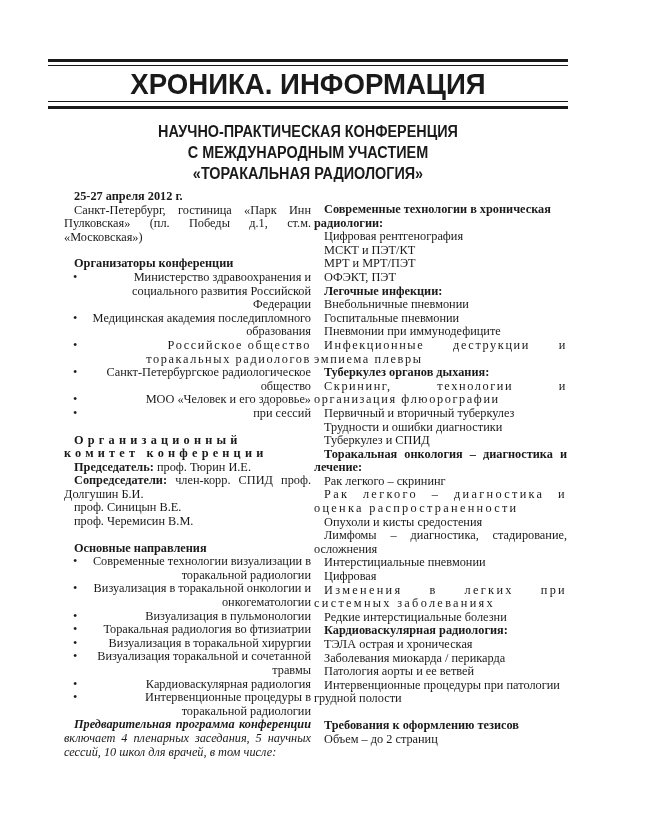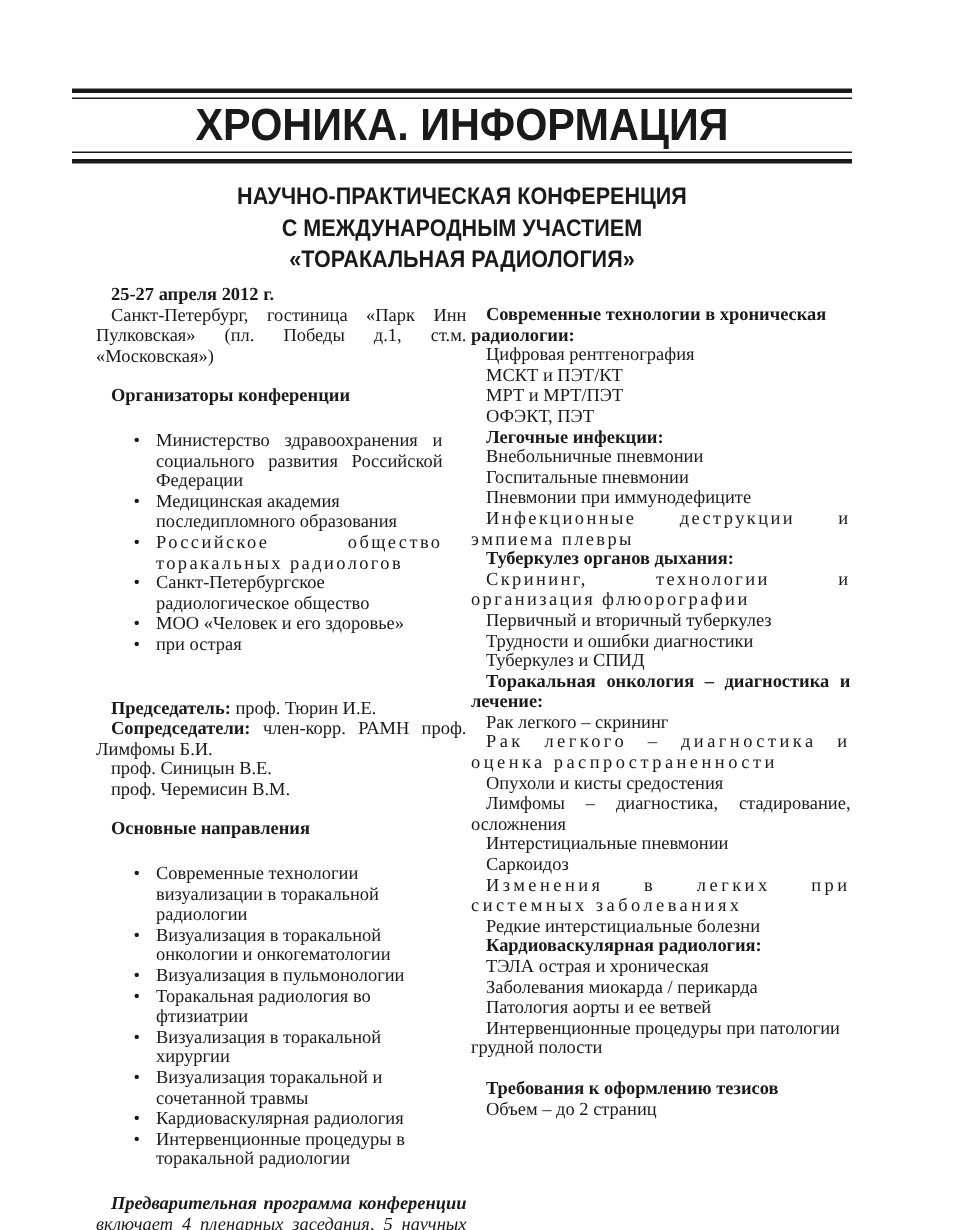--- a/index.html
+++ b/index.html
@@ -70,26 +70,27 @@
     .just { text-align: justify; }
     .b { font-weight: bold; }
     .i { font-style: italic; font-family: Liberation Serif, serif; }
     .gap { height: 13px; }
     .spaced { letter-spacing: 4.2px; }
     .wide { letter-spacing: 1.6px; }
     .wide2 { letter-spacing: 2.3px; }
 
     ul.bul {
       list-style: none;
-      margin: 16px;
+      margin: 0;
       padding: 0 0 0 9px;
     }
     ul.bul li {
       position: relative;
       padding-left: 15px;
+      text-align: right;
     }
     ul.bul li::before {
       content: "\2022";
       position: absolute;
       left: 0;
       top: 0;
     }
   </style>
 </head>
 <body>
@@ -117,26 +118,27 @@
   <p class="ind just">Санкт-Петербург, гостиница «Парк Инн Пулковская» (пл. Победы д.1, ст.м. «Московская»)</p>
   <div class="gap"></div>
 
   <p class="ind b">Организаторы конференции</p>
   <ul class="bul">
     <li class="just">Министерство здравоохранения и социального развития Российской Федерации</li>
     <li>Медицинская академия последипломного образования</li>
     <li class="just wide">Российское общество торакальных радиологов</li>
     <li class="just">Санкт-Петербургское радиологическое общество</li>
     <li>МОО «Человек и его здоровье»</li>
-    <li>при острая</li>
+    <li>при сессий</li>
   </ul>
   <div class="gap"></div>
 
+  <p class="ind b spaced just">Организационный комитет конференции</p>
   <p class="ind"><span class="b">Председатель:</span><span> проф. Тюрин И.Е.</span></p>
-  <p class="ind just"><span class="b">Сопредседатели:</span><span> член-корр. РАМН проф. Лимфомы Б.И.</span></p>
+  <p class="ind just"><span class="b">Сопредседатели:</span><span> член-корр. СПИД проф. Долгушин Б.И.</span></p>
   <p class="ind">проф. Синицын В.Е.</p>
   <p class="ind">проф. Черемисин В.М.</p>
   <div class="gap"></div>
 
   <p class="ind b">Основные направления</p>
   <ul class="bul">
     <li>Современные технологии визуализации в торакальной радиологии</li>
     <li>Визуализация в торакальной онкологии и онкогематологии</li>
     <li>Визуализация в пульмонологии</li>
     <li>Торакальная радиология во фтизиатрии</li>
@@ -168,21 +170,21 @@
   <p class="ind">Трудности и ошибки диагностики</p>
   <p class="ind">Туберкулез и СПИД</p>
 
   <p class="ind b just">Торакальная онкология – диагностика и лечение:</p>
   <p class="ind">Рак легкого – скрининг</p>
   <p class="ind just wide2">Рак легкого – диагностика и оценка распространенности</p>
   <p class="ind">Опухоли и кисты средостения</p>
   <p class="ind just">Лимфомы – диагностика, стадирование, осложнения</p>
 
   <p class="ind">Интерстициальные пневмонии</p>
-  <p class="ind">Саркоидоз</p>
+  <p class="ind">Цифровая</p>
   <p class="ind just wide2">Изменения в легких при системных заболеваниях</p>
   <p class="ind">Редкие интерстициальные болезни</p>
 
   <p class="ind b">Кардиоваскулярная радиология:</p>
   <p class="ind">ТЭЛА острая и хроническая</p>
   <p class="ind">Заболевания миокарда / перикарда</p>
   <p class="ind">Патология аорты и ее ветвей</p>
   <p class="ind">Интервенционные процедуры при патологии грудной полости</p>
   <div class="gap"></div>
 

